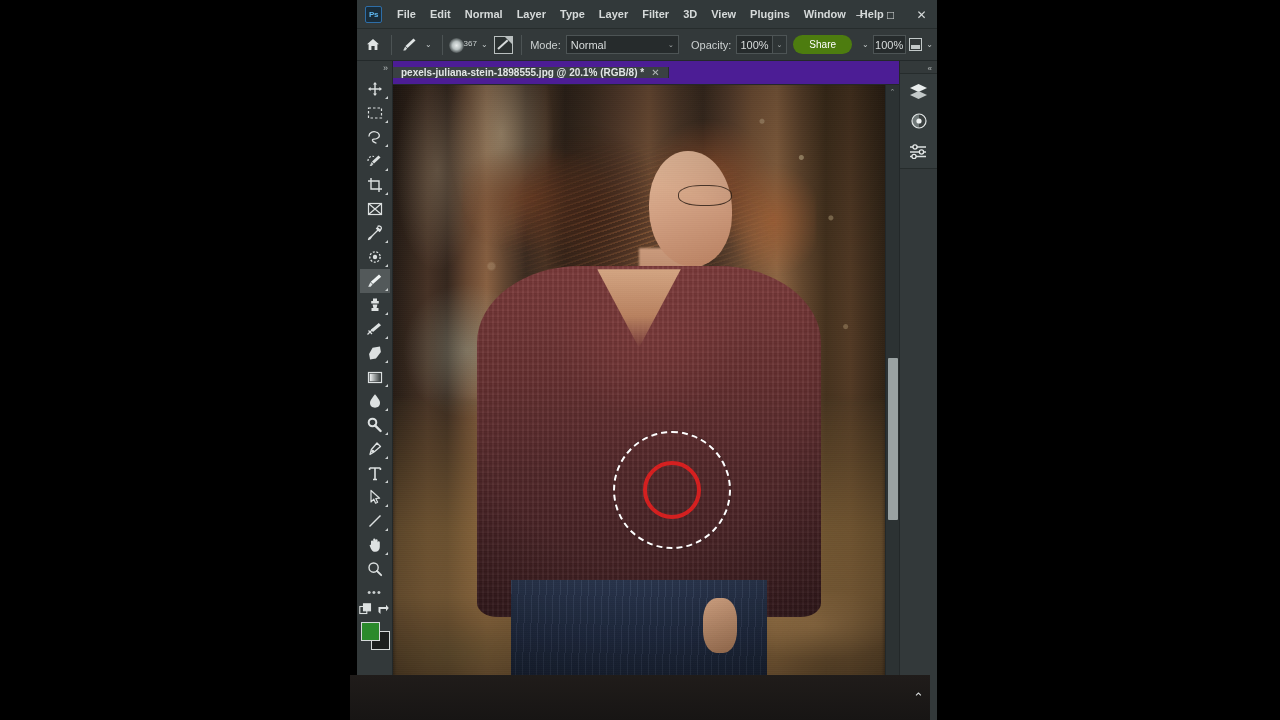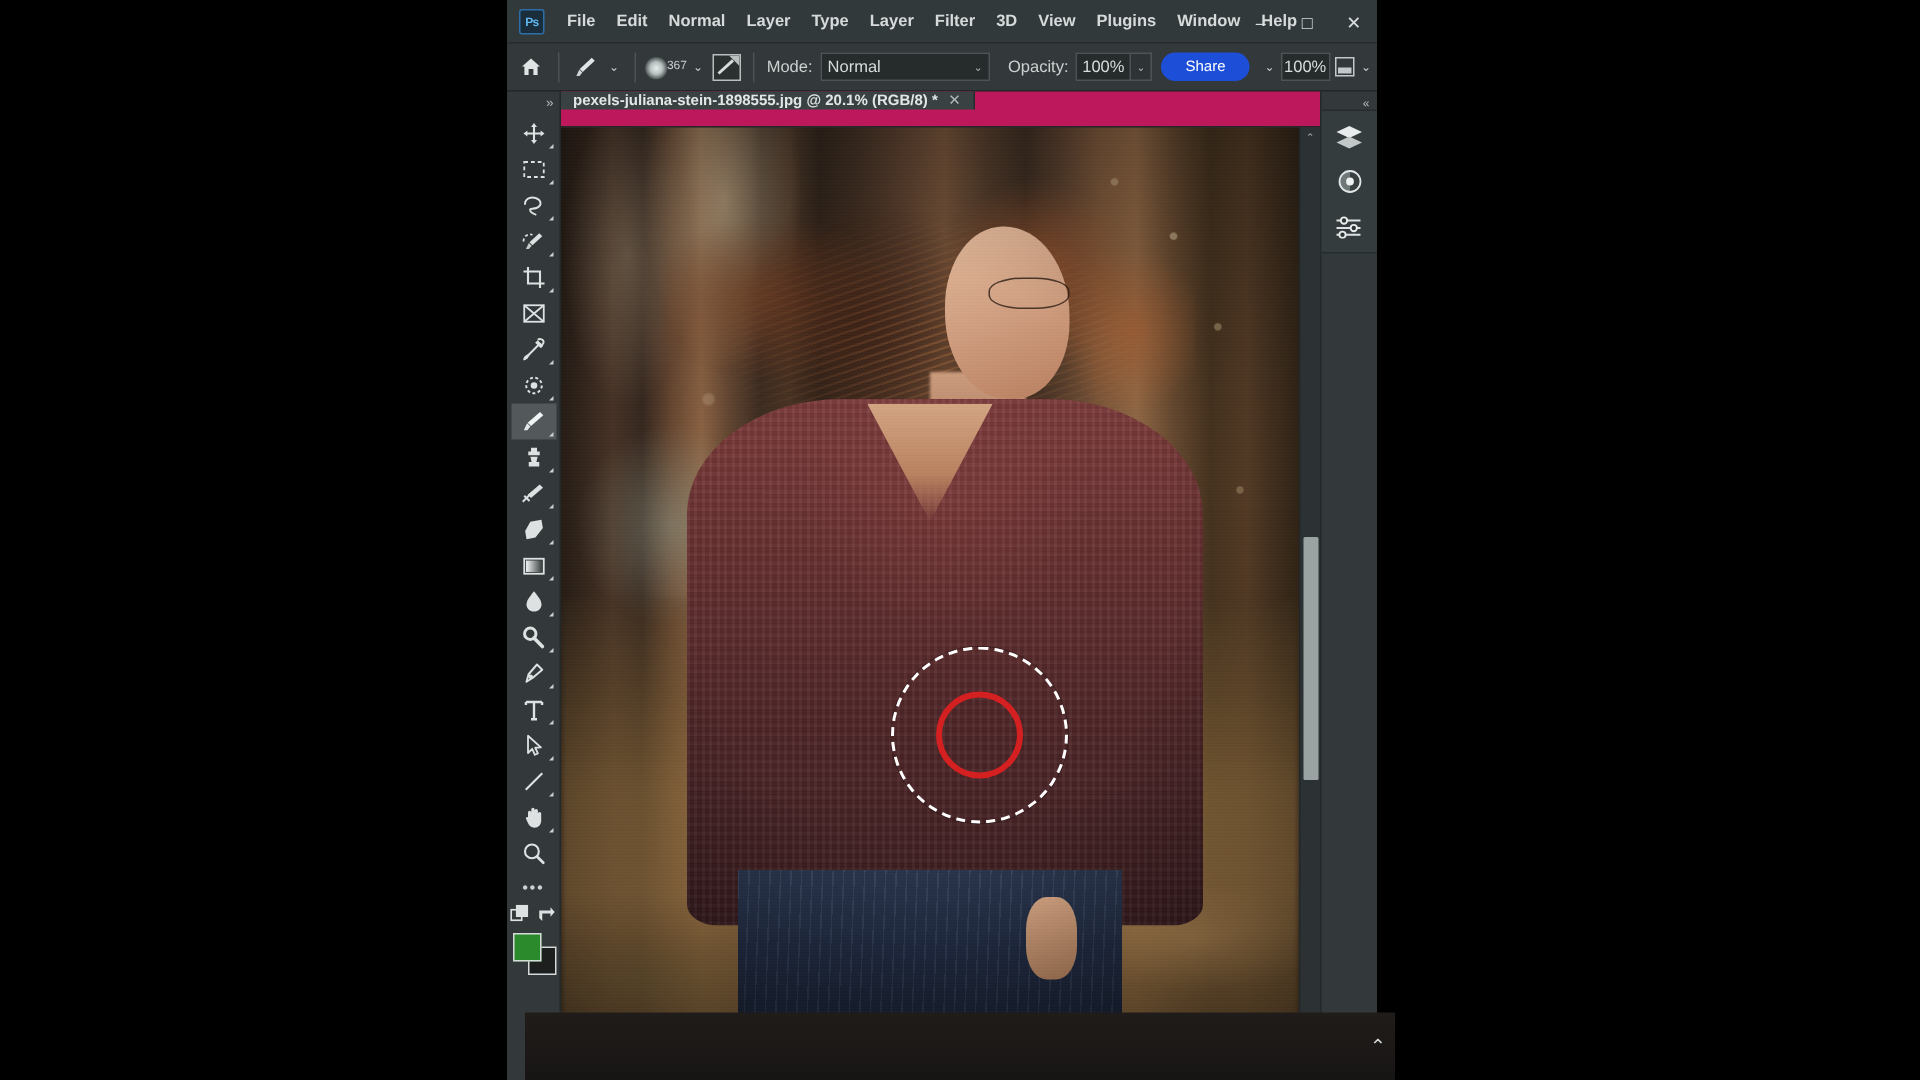--- a/index.html
+++ b/index.html
@@ -12,21 +12,21 @@
   }
   .stage { position: relative; width: 1280px; height: 720px; background: #000; }
 
   
   .sidebar-black { position: absolute; top: 0; bottom: 0; width: 350px; background: #000; }
   .sidebar-black.left { left: 0; }
   .sidebar-black.right { left: 930px; width: 350px; }
 
   
   .ps-window {
-    position: absolute; left: 338px; top: 0; width: 580px; height: 720px;
+    position: absolute; left: 357px; top: 0; width: 580px; height: 720px;
     background: #1c1f1e;
     overflow: hidden;
   }
 
   
   .menubar {
     position: relative; height: 29px; background: #32393a;
     display: flex; align-items: center;
     border-bottom: 1px solid #262c2c;
   }
@@ -92,21 +92,21 @@
   .opt-select .sel-arrow { font-size: 7px; color: #aeb4b4; margin-left: 6px; }
   .opt-val {
     height: 19px; width: 40px; background: #262b2c; border: 1px solid #4d5455;
     font-size: 11px; color: #d8dcdc; display: flex; align-items: center; justify-content: center;
   }
   .opt-stepper {
     height: 19px; width: 16px; background: #2e3435; border: 1px solid #4d5455; border-left: none;
     display: flex; align-items: center; justify-content: center; font-size: 7px; color: #b0b6b6;
   }
   .share-btn {
-    background: #1d4ed8; color: #fff; font-size: 10px; border-radius: 11px;
+    background: #4d7c0f; color: #fff; font-size: 10px; border-radius: 11px;
     padding: 4px 16px; margin: 0 6px; white-space: nowrap;
   }
   .flow-icon {
     width: 15px; height: 13px; border: 1px solid #c3c9c9; background: transparent;
     position: relative; margin-left: 3px;
   }
   .flow-icon::after {
     content: ""; position: absolute; left: 1px; right: 1px; bottom: 1px; height: 4px;
     background: #c3c9c9;
   }
@@ -138,21 +138,21 @@
     background: #2b8a2b; border: 1px solid #d6dada;
   }
   .sw-back {
     position: absolute; left: 11px; top: 9px; width: 19px; height: 19px;
     background: #1c1f1e; border: 1px solid #d6dada;
   }
 
   
   .docarea { flex: 1; display: flex; flex-direction: column; min-width: 0; background: #1c1f1e; }
   .doctabbar {
-    height: 24px; background: #be185d; display: flex; align-items: flex-start;
+    height: 24px; background: #4c1d95; display: flex; align-items: center;
     border-bottom: 1px solid #23282a;
   }
   .doctab {
     background: #3a4142; display: flex; align-items: center; gap: 7px;
     padding: 0 8px; font-size: 10px; color: #e2e6e6; font-weight: bold;
     border-right: 1px solid #262b2c;
   }
   .doctab .tab-close { font-size: 10px; color: #b2b8b8; font-weight: normal; }
 
   .canvas-wrap { flex: 1; position: relative; display: flex; min-height: 0; }

